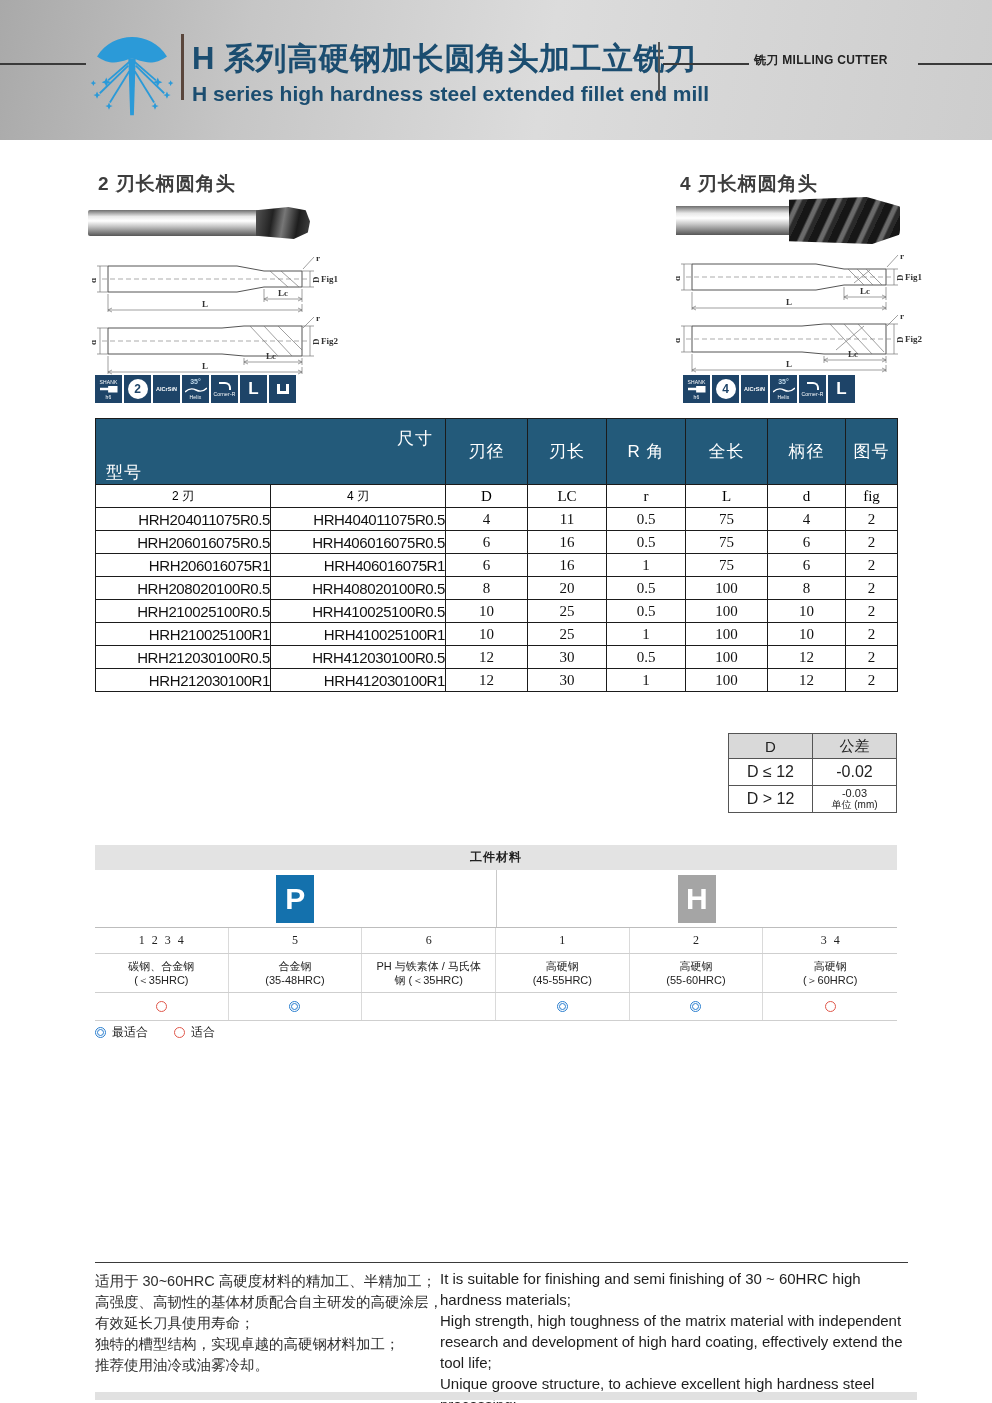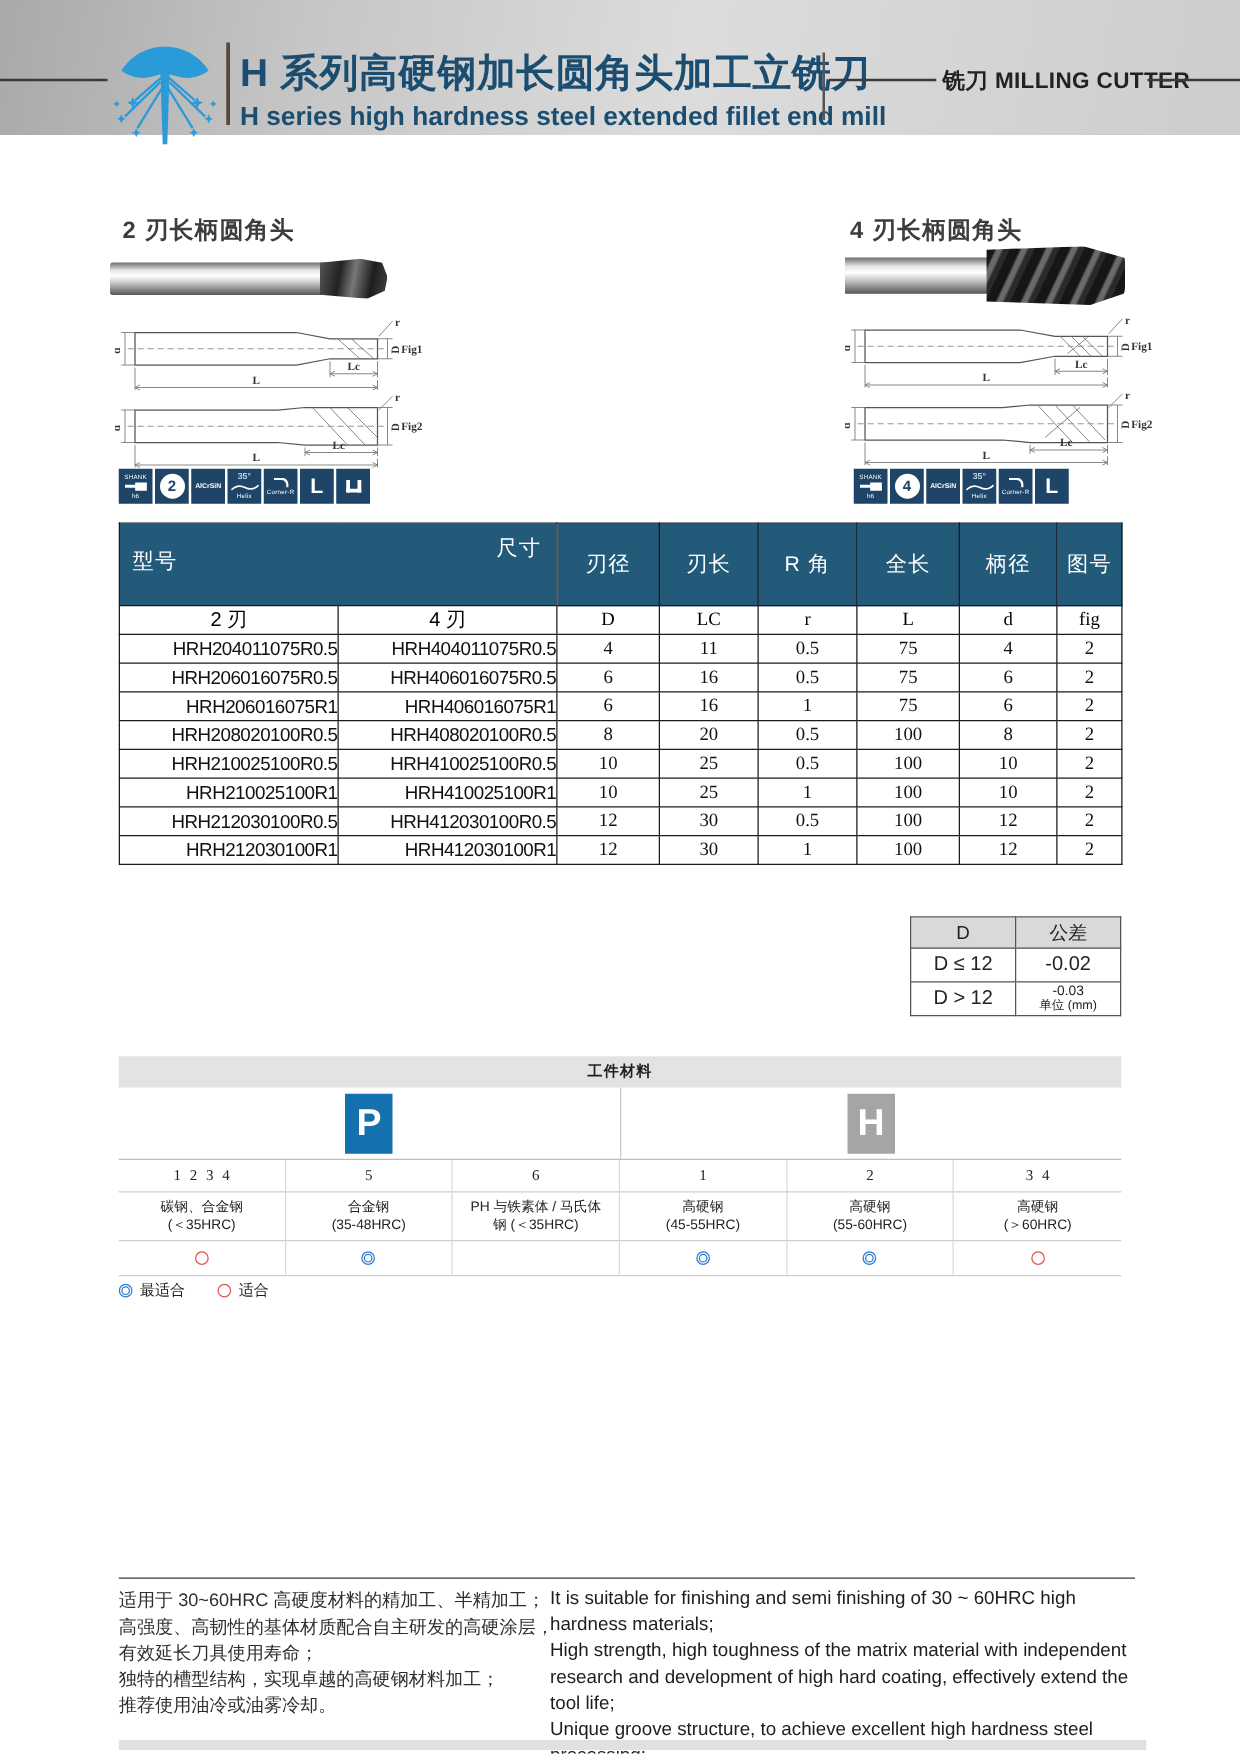--- a/index.html
+++ b/index.html
@@ -1,32 +1,32 @@
 <!DOCTYPE html>
 <html><head>
 <meta charset="utf-8">
 <style>
   * { margin:0; padding:0; box-sizing:border-box; }
   body { background:#fff; font-family:"Liberation Sans", sans-serif; }
   .page { position:relative; width:992px; height:1403px; background:#fff; overflow:hidden; }
 
   
-  .header-band { position:absolute; left:0; top:0; width:992px; height:108px;
+  .header-band { position:absolute; left:0; top:0; width:992px; height:140px;
     background:linear-gradient(100deg,#a9a9a9 0%,#c6c6c6 25%,#dcdcdc 55%,#cdcdcd 100%);padding-left:48px; }
   .hline { position:absolute; border-top:2px solid #3a3a3a; height:0; }
   .hline-left   { left:0;   top:63px; width:86px; }
   .hline-mid    { left:663px; top:63px; width:86px; }
   .hline-right  { left:918px; top:63px; width:74px; }
   .vline-logo  { position:absolute; left:181px; top:34px; width:3px; height:66px; background:#5a463c; }
   .vline-title { position:absolute; left:658px; top:42px; width:2px; height:54px; background:#555; }
   .logo { position:absolute; left:86px; top:26px; }
   .title-cn { position:absolute; left:192px; top:38px; width:470px; font-size:31px; font-weight:bold;
     color:#1b4d70; letter-spacing:0.5px; white-space:nowrap; }
   .title-en { position:absolute; left:192px; top:82px; font-size:21px; font-weight:bold; color:#1b4d70; }
-  .category-label { position:absolute; left:754px; top:52px; font-size:18px; font-weight:bold; color:#222; letter-spacing:0.3px;text-align:center; }
+  .category-label { position:absolute; left:754px; top:52px; font-size:12px; font-weight:bold; color:#222; letter-spacing:0.3px;text-align:center; }
 
   
   .sec-title { position:absolute; top:171px; font-size:19px; font-weight:bold; color:#3d3d3d; letter-spacing:1px; }
   .sec-title.left { left:98px; } .sec-title.right { left:680px; }
 
   
   .photo-2f { position:absolute; left:88px; top:205px; width:222px; height:36px; }
   .photo-2f .shank { position:absolute; left:0; top:5px; width:172px; height:26px; border-radius:2px 0 0 2px;
     background:linear-gradient(180deg,#6e6e6e,#e8e8e8 25%,#ffffff 42%,#c9c9c9 62%,#7a7a7a 88%,#565656); }
   .photo-2f .head { position:absolute; left:168px; top:2px; width:54px; height:32px;
@@ -65,23 +65,23 @@
     border-top-right-radius:6px; margin-bottom:1px; }
   .badge .big-l { font-size:17px; font-weight:bold; line-height:18px; }
   .badge .u-glyph { width:12px; height:10px; border:3px solid #fff; border-top:none; }
 
   
   .main-table { position:absolute; left:95px; top:418px; width:802px; border-collapse:collapse; table-layout:fixed; }
   .main-table th, .main-table td { border:1px solid #1b1b1b; text-align:center; vertical-align:middle; padding:0; }
   .mt-head th { height:66px; background:#235a7a; color:#fff; font-weight:normal; font-size:17px; letter-spacing:1px; }
   .mt-corner { position:relative;
     background-image:linear-gradient(to top right,transparent calc(50% - 0.8px),#fff calc(50% - 0.8px),#fff calc(50% + 0.8px),transparent calc(50% + 0.8px)); }
-  .corner-model { position:absolute; left:10px; bottom:24px; }
+  .corner-model { position:absolute; left:10px; bottom:0; }
   .corner-size { position:absolute; right:12px; top:8px; }
-  .mt-sub td { height:23px; font-size:16px; }
+  .mt-sub td { height:23px; font-size:12px; }
   .mt-sub td.serif { font-family:"Liberation Serif", serif; font-size:15px; }
   .main-table tbody td { height:23px; }
   .main-table td.model { font-size:15px; letter-spacing:-0.4px; color:#111;text-align:right; }
   .main-table td.num { font-family:"Liberation Serif", serif; font-size:15px; color:#111; }
 
   
   .tol-table { position:absolute; left:728px; top:733px; width:168px; border-collapse:collapse; table-layout:fixed; }
   .tol-table th, .tol-table td { border:1px solid #555; text-align:center; vertical-align:middle; padding:0; }
   .tol-table th { height:25px; background:#d9d9d9; font-size:15px; font-weight:normal; color:#222; }
   .tol-table td { height:27px; font-size:16px; color:#222; }

